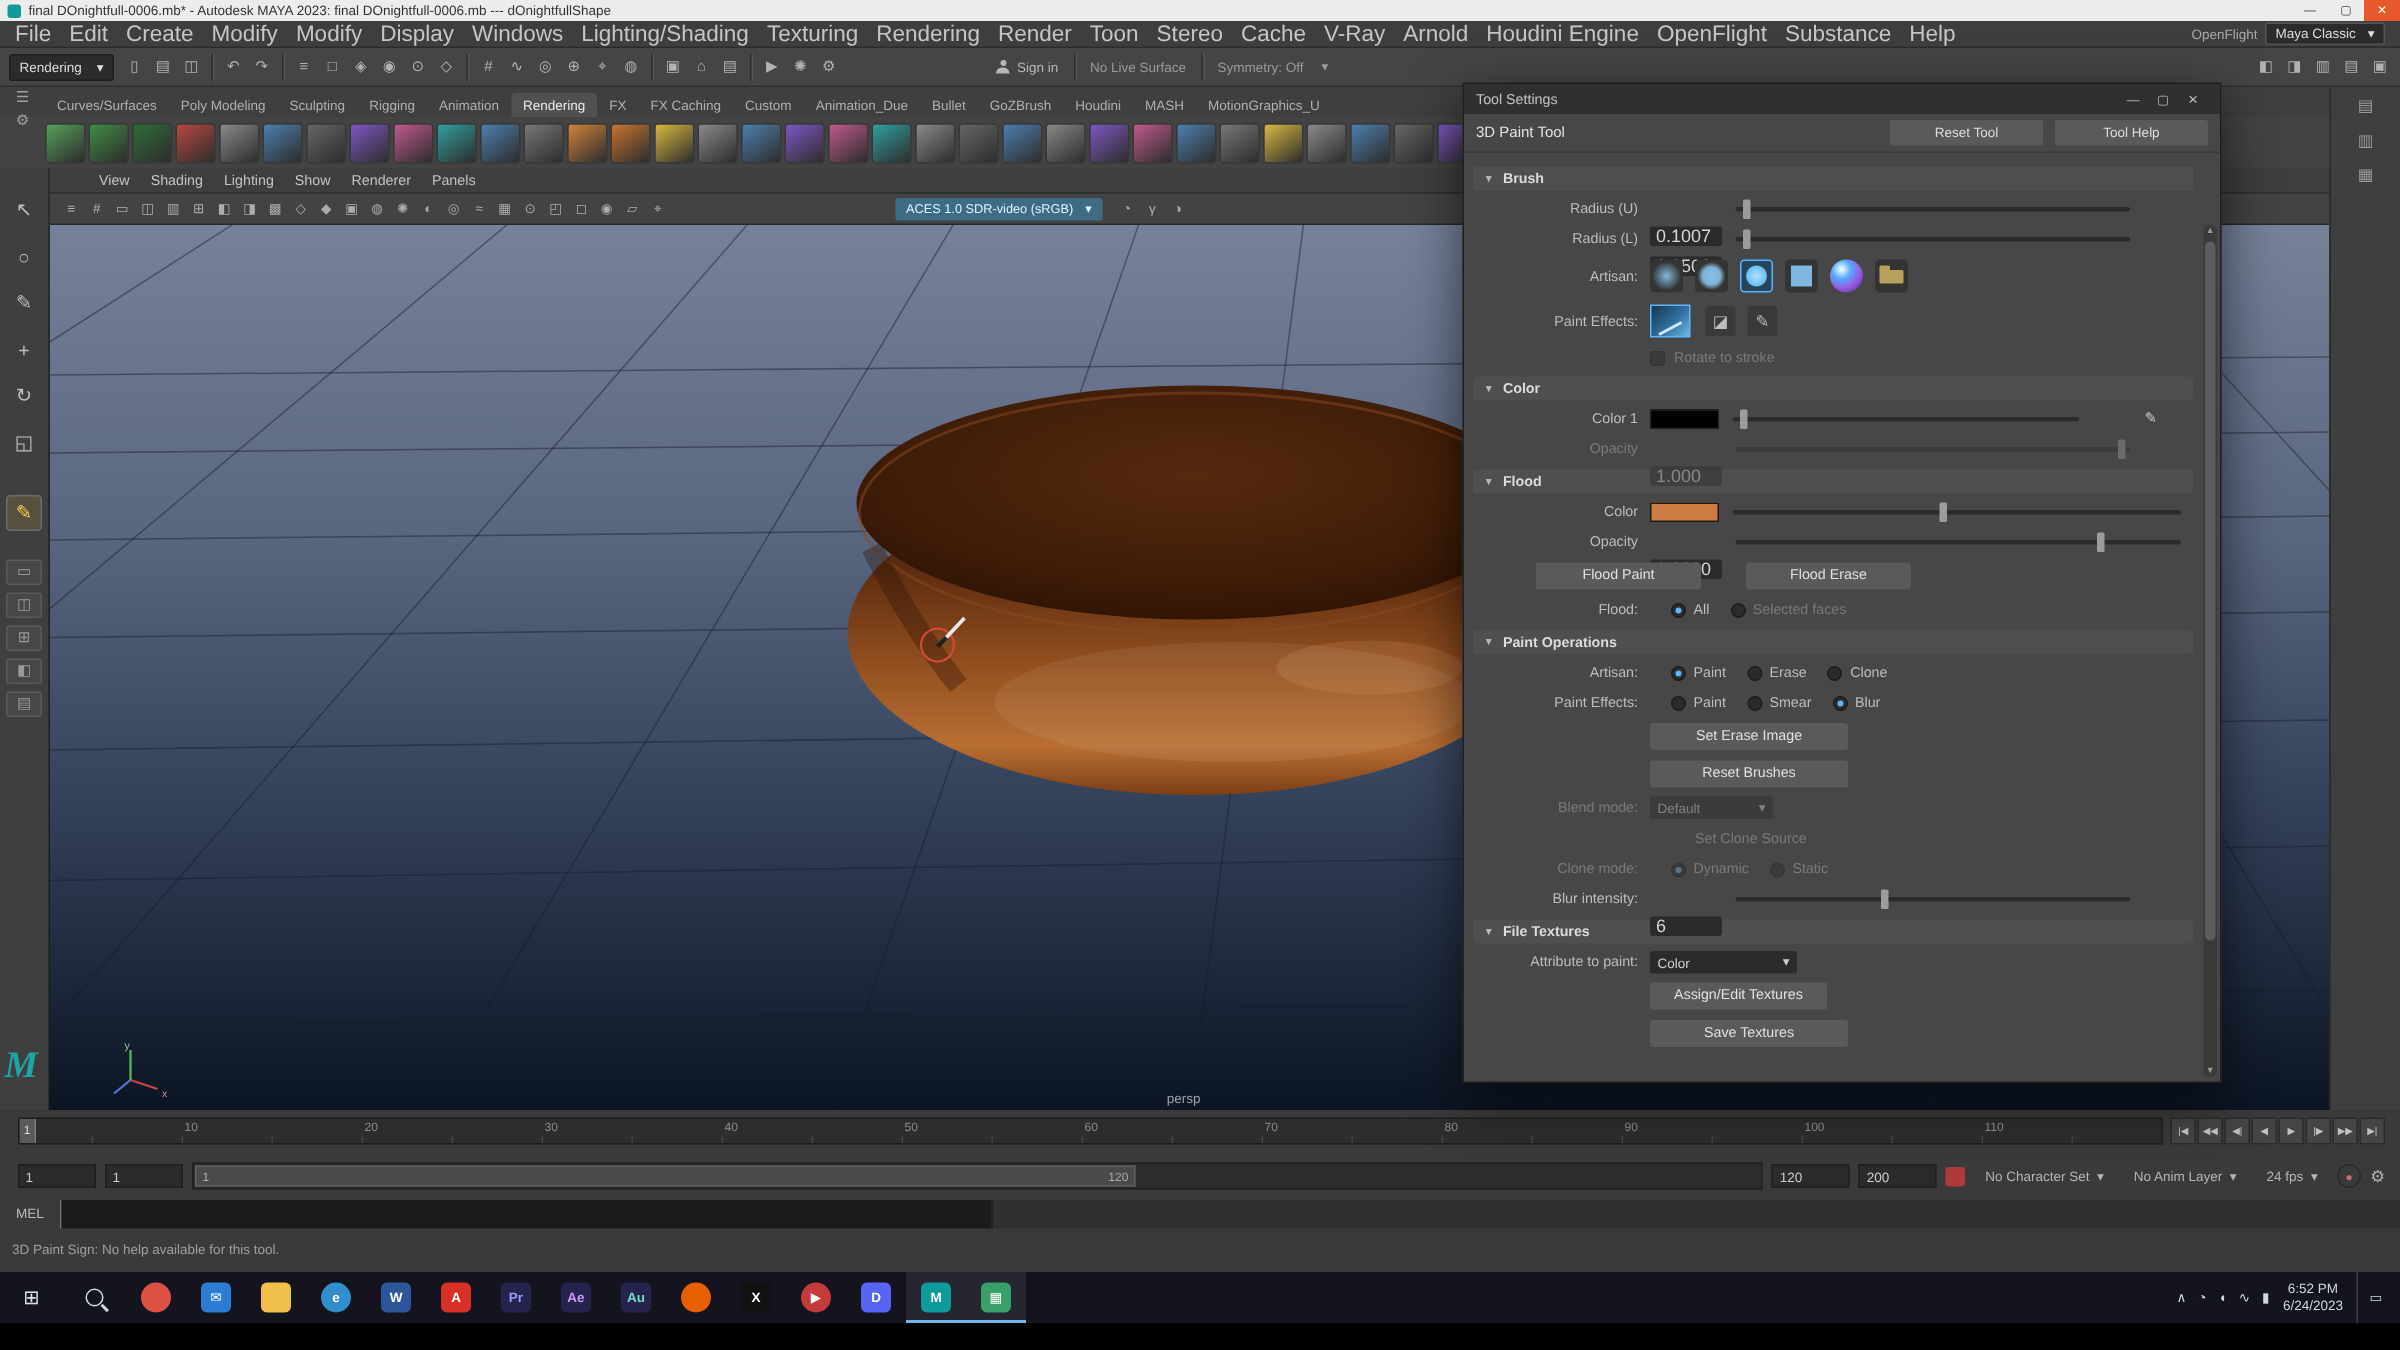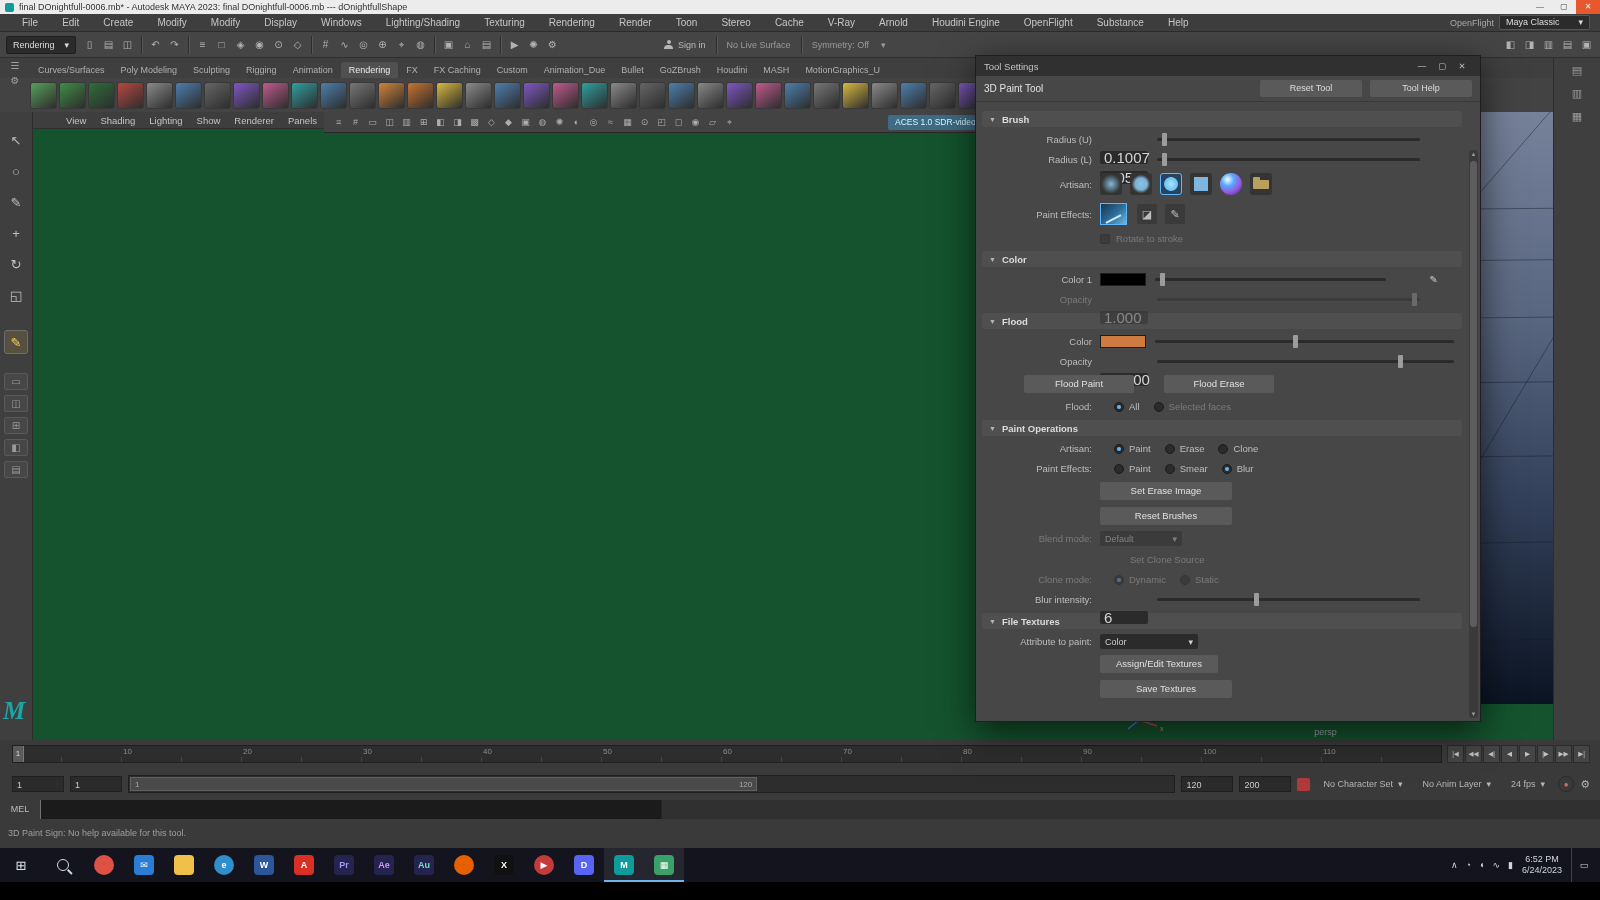--- a/index.html
+++ b/index.html
@@ -9,23 +9,23 @@
   
   .titlebar{position:absolute;left:0;top:0;width:100%;height:14px;background:#ececec;display:flex;align-items:center;color:#333;font-size:9px;z-index:50;}
   .tb-appicon{width:9px;height:9px;margin:0 5px;background:#0f9b9b;border-radius:2px;flex:0 0 auto;}
   .tb-title{flex:1;white-space:nowrap;overflow:hidden;}
   .tb-btn{width:24px;text-align:center;line-height:14px;font-size:8px;color:#444;}
   .tb-btn.close{background:#e8582f;color:#fff;}
 
   
   .menubar{position:absolute;top:14px;height:18px;width:100%;background:#3e3e3e;display:flex;align-items:center;padding-left:4px;box-sizing:border-box;border-bottom:1px solid #2c2c2c;z-index:40;}
   .menubar-items{display:flex;align-items:center;}
-  .menu-item{padding:0 6px;line-height:18px;color:#c6c6c6;font-size:10px;white-space:nowrap;margin-left:12px;}
+  .menu-item{padding:0 6px;line-height:18px;color:#c6c6c6;font-size:15px;white-space:nowrap;}
   .workspace{margin-left:auto;display:flex;align-items:center;gap:5px;padding-right:10px;font-size:9px;color:#a9a9a9;}
-  .workspace-dd{background:#2b2b2b;border:1px solid #555;padding:0 6px;height:13px;line-height:13px;border-radius:2px;color:#ddd;display:flex;gap:19px;align-items:flex-end;}
+  .workspace-dd{background:#2b2b2b;border:1px solid #555;padding:0 6px;height:13px;line-height:13px;border-radius:2px;color:#ddd;display:flex;gap:8px;align-items:flex-end;}
 
   
   .statusline{position:absolute;top:32px;height:26px;width:100%;background:#454545;display:flex;align-items:center;border-bottom:1px solid #2f2f2f;padding-left:6px;box-sizing:border-box;z-index:30;}
   .menuset-dd{background:#2b2b2b;border:1px solid #1f1f1f;height:16px;line-height:16px;padding:0 6px;border-radius:2px;font-size:9px;color:#ddd;display:flex;align-items:center;gap:10px;margin-right:4px;}
   .statusline-icons{display:flex;align-items:center;}
   .sl-icon{width:17px;height:17px;margin:0 1px;display:flex;align-items:center;justify-content:center;color:#b2b2b2;font-size:10px;border-radius:2px;}
   .sl-sep{width:1px;height:18px;background:#2d2d2d;margin:0 4px;box-shadow:1px 0 0 #565656;}
   .sl-text{font-size:9px;color:#9a9a9a;margin:0 6px;white-space:nowrap;}
   .sl-spacer{width:96px;}
   .signin{display:flex;align-items:center;gap:5px;margin:0 6px;color:#b8b8b8;font-size:9px;}
@@ -44,21 +44,21 @@
   .shelf-ic{width:27px;height:27px;border-radius:3px;flex:0 0 auto;border:1px solid #383838;box-sizing:border-box;}
 
   
   .toolbox{position:absolute;left:0;top:112px;width:33px;height:628px;background:#3f3f3f;display:flex;flex-direction:column;align-items:center;padding-top:16px;box-sizing:border-box;gap:7px;border-right:1px solid #2d2d2d;}
   .tool-ic{width:24px;height:24px;display:flex;align-items:center;justify-content:center;color:#bfbfbf;font-size:13px;border-radius:3px;flex:0 0 auto;}
   .tool-ic.active{background:#57503f;color:#ffd34d;border:1px solid #6e6e6e;box-sizing:border-box;}
   .layouts{display:flex;flex-direction:column;gap:5px;margin-top:12px;align-items:center;}
   .layout-ic{width:24px;height:17px;border:1px solid #5a5a5a;border-radius:2px;color:#9a9a9a;font-size:10px;display:flex;align-items:center;justify-content:center;background:#474747;box-sizing:border-box;}
 
   
-  .viewport{position:absolute;left:33px;top:112px;width:1520px;height:628px;background:#14532d;display:flex;flex-direction:row;}
+  .viewport{position:absolute;left:33px;top:112px;width:1520px;height:628px;background:#000000;display:flex;flex-direction:column;}
   .panel-menus{height:16px;display:flex;align-items:center;padding-left:26px;background:#3e3e3e;border-bottom:1px solid #2f2f2f;}
   .pm-item{padding:0 7px;font-size:9.5px;color:#c3c3c3;}
   .panel-icons{height:20px;display:flex;align-items:center;background:#434343;border-bottom:1px solid #282828;padding-left:6px;}
   .pi-ic{width:17px;height:16px;font-size:9px;color:#adadad;display:flex;align-items:center;justify-content:center;flex:0 0 auto;}
   .pi-dd{display:flex;align-items:center;gap:8px;background:#3d6c84;color:#dff3ff;padding:0 7px;height:15px;border-radius:2px;font-size:8.5px;margin-left:150px;white-space:nowrap;}
   .panel-icons-right{display:flex;align-items:center;margin-left:8px;}
   .canvas{position:relative;flex:1;overflow:hidden;}
   .canvas svg.scene{position:absolute;left:0;top:0;}
   .persp-label{position:absolute;left:49%;bottom:3px;font-size:9px;color:#9aa3ad;}
   .axis-svg{position:absolute;left:38px;bottom:6px;}
@@ -74,21 +74,21 @@
   .tw-title{flex:1;}
   .tw-btn{width:20px;text-align:center;font-size:8.5px;color:#bbb;line-height:20px;}
   .tw-header{height:25px;display:flex;align-items:center;border-bottom:1px solid #3a3a3a;padding:0 8px;gap:8px;flex:0 0 auto;}
   .tw-toolname{font-size:10px;color:#e2e2e2;flex:1;}
   .tw-hbtn{width:102px;height:17px;background:#5a5a5a;border-radius:2px;text-align:center;line-height:17px;font-size:9px;color:#ddd;}
   .tw-content{flex:1;position:relative;padding:5px 16px 4px 4px;overflow:hidden;}
   .ts-sect{height:16px;background:#4f4f4f;border-radius:2px;display:flex;align-items:center;padding-left:7px;gap:6px;margin:4px 2px 3px 2px;font-size:9.5px;color:#dcdcdc;font-weight:bold;}
   .tri{font-size:7px;color:#b5b5b5;font-weight:normal;}
   .r{display:flex;align-items:center;height:19px;margin:1px 0;font-size:9.5px;color:#bdbdbd;}
   .lab{width:112px;text-align:right;margin-right:8px;flex:0 0 auto;white-space:nowrap;}
-  .val{width:48px;height:13px;background:#2b2b2b;border-radius:2px;padding:0 4px;line-height:13px;font-size:15px;color:#d5d5d5;flex:0 0 auto;box-sizing:border-box;margin-top:36px;}
+  .val{width:48px;height:13px;background:#2b2b2b;border-radius:2px;padding:0 4px;line-height:13px;font-size:12px;color:#d5d5d5;flex:0 0 auto;box-sizing:border-box;margin-top:36px;}
   .sl{flex:1;height:3px;background:#2b2b2b;border-radius:2px;position:relative;margin:0 44px 0 9px;}
   .sl.wide{margin-right:10px;}
   .sl .h{position:absolute;top:-5px;width:5px;height:13px;background:#9c9c9c;border-radius:1px;}
   .swatch{width:46px;height:13px;border:1px solid #1d1d1d;flex:0 0 auto;box-sizing:border-box;}
   .ts-btn{height:18px;background:#5a5a5a;border-radius:2px;padding:0 16px;line-height:18px;font-size:9.5px;color:#e0e0e0;white-space:nowrap;}
   .radio{width:10px;height:10px;border-radius:50%;background:#2b2b2b;border:1px solid #1c1c1c;margin:0 5px 0 14px;position:relative;flex:0 0 auto;box-sizing:border-box;}
   .radio.sel:after{content:"";position:absolute;left:2px;top:2px;right:2px;bottom:2px;border-radius:50%;background:#5db7ff;}
   .check{width:10px;height:10px;background:#2b2b2b;border:1px solid #1c1c1c;border-radius:2px;margin-right:6px;flex:0 0 auto;box-sizing:border-box;}
   .dd{min-width:72px;height:15px;background:#2b2b2b;border-radius:2px;display:flex;align-items:center;justify-content:space-between;padding:0 5px;font-size:9px;color:#cfcfcf;}
   .dis{opacity:.42;}

